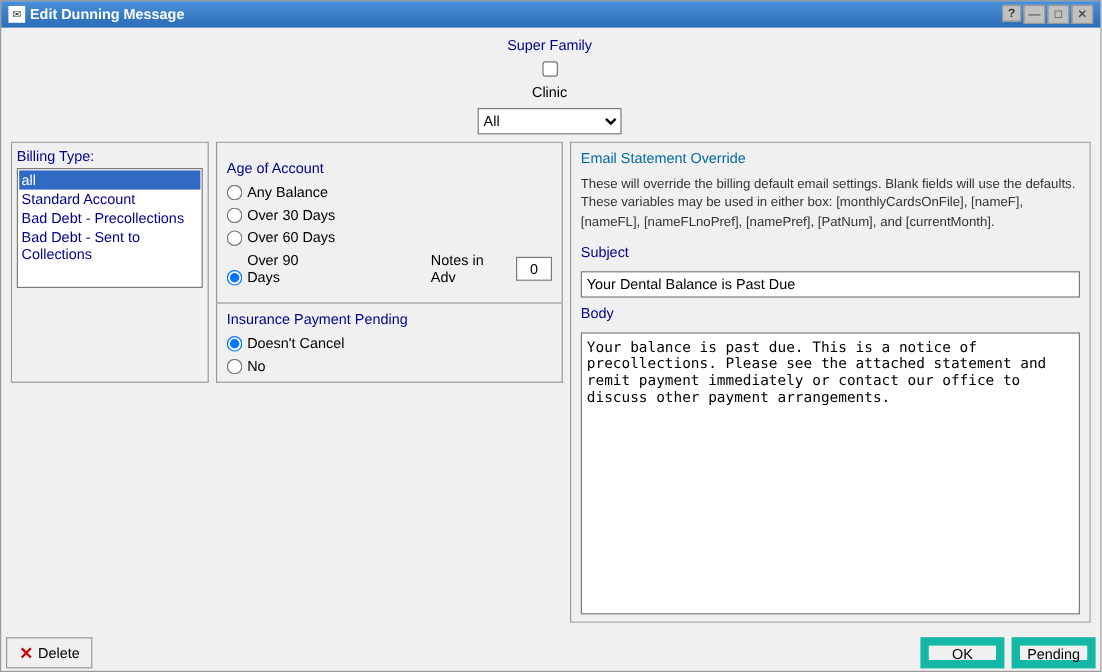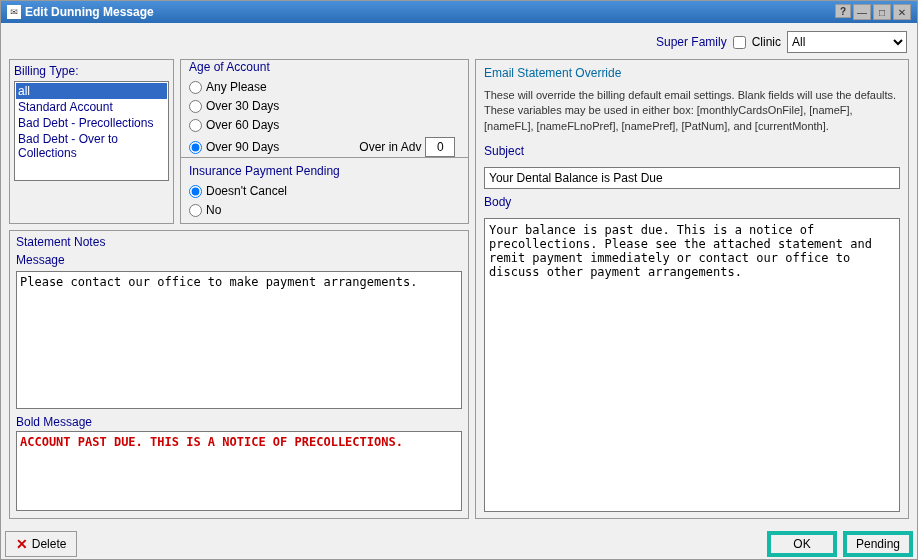--- a/index.html
+++ b/index.html
@@ -76,20 +76,21 @@
       overflow: hidden;
     }
 
     
     .top-row {
       display: flex;
       justify-content: flex-end;
       align-items: center;
       gap: 6px;
       padding-right: 2px;
+      flex-direction: column;
     }
     .super-family-label {
       font-size: 12px;
       color: #00008b;
     }
     .checkbox-input {
       width: 13px;
       height: 13px;
       cursor: pointer;
     }
@@ -298,21 +299,21 @@
       font-weight: bold;
     }
     .right-buttons {
       display: flex;
       gap: 6px;
     }
     .action-button {
       width: 70px;
       height: 26px;
       background: #f0f0f0;
-      border: 4px solid #14b8a6;
+      border: 7px solid #14b8a6;
       cursor: pointer;
       font-size: 12px;
     }
 
     
     .help-btn {
       width: 16px;
       height: 14px;
       background: #c0c0c0;
       border: 1px solid #999;
@@ -326,21 +327,21 @@
     }
 
     .age-insurance-wrapper {
       display: flex;
       flex-direction: column;
       gap: 0;
     }
 
     .age-container {
       border: 1px solid #999;
-      padding: 0 8px;
+      padding: 14px 8px;
       flex: 1;
     }
     .insurance-container {
       border: 1px solid #999;
       border-top: none;
       padding: 6px 8px;
       flex: 1;
     }
   </style>
 </head>
@@ -375,48 +376,48 @@
       <div class="left-panel">
 
         <div class="upper-left">
 
           <div class="billing-section">
             <div class="billing-label">Billing Type:</div>
             <div class="billing-list">
                 <div class="billing-list-item selected">all</div>
                 <div class="billing-list-item">Standard Account</div>
                 <div class="billing-list-item">Bad Debt - Precollections</div>
-                <div class="billing-list-item">Bad Debt - Over to Collections</div>
+                <div class="billing-list-item">Bad Debt - Sent to Collections</div>
               </div>
           </div>
 
           <div class="age-insurance-wrapper" style="flex:1;">
 
             <div class="age-container">
               <div class="section-title">Age of Account</div>
               <div class="radio-group">
                 <div class="radio-row">
                   <input type="radio" name="age" style="">
-                  <label>Any Please</label>
+                  <label>Any Balance</label>
                 </div>
                 <div class="radio-row">
                   <input type="radio" name="age" style="">
                   <label>Over 30 Days</label>
                 </div>
                 <div class="radio-row">
                   <input type="radio" name="age" style="">
                   <label>Over 60 Days</label>
                 </div>
                 <div class="radio-row over90-row">
                   <div style="display:flex;align-items:flex-end;gap:4px;">
                     <input type="radio" name="age" checked="" style="">
                     <label>Over 90 Days</label>
                   </div>
                   <div style="display:flex;align-items:center;gap:4px;">
-                    <span class="days-in-adv-label">Over in Adv</span>
+                    <span class="days-in-adv-label">Notes in Adv</span>
                     <input type="text" class="days-in-adv-input" value="0" style="">
                   </div>
                 </div>
               </div>
             </div>
 
             <div class="insurance-container">
               <div class="section-title">Insurance Payment Pending</div>
               <div class="radio-group">
                 <div class="radio-row">
@@ -425,29 +426,20 @@
                 </div>
                 <div class="radio-row">
                   <input type="radio" name="insurance" style="">
                   <label>No</label>
                 </div>
               </div>
             </div>
           </div>
         </div>
 
-        <div class="statement-notes-section" style="flex:1; display:flex; flex-direction:column;">
-          <div class="section-title">Statement Notes</div>
-          <div class="sub-label">Message</div>
-          <textarea class="message-textarea" style="flex: 1 1 0%; min-height: 60px;">Please contact our office to make payment arrangements.</textarea>
-          <div class="bold-message-section">
-            <div class="sub-label">Bold Message</div>
-            <textarea class="bold-message-textarea" style="">ACCOUNT PAST DUE. THIS IS A NOTICE OF PRECOLLECTIONS.</textarea>
-          </div>
-        </div>
       </div>
 
       <div class="right-panel">
         <div class="email-override-title">Email Statement Override</div>
         <div class="email-override-desc">These will override the billing default email settings.  Blank fields will use the defaults. These variables may be used in either box:  [monthlyCardsOnFile], [nameF], [nameFL], [nameFLnoPref], [namePref], [PatNum], and [currentMonth].</div>
         <div class="field-label">Subject</div>
         <input type="text" class="subject-input" value="Your Dental Balance is Past Due" style="">
         <div class="field-label">Body</div>
         <textarea class="body-textarea" style="">Your balance is past due. This is a notice of precollections. Please see the attached statement and remit payment immediately or contact our office to discuss other payment arrangements.</textarea>
       </div>

